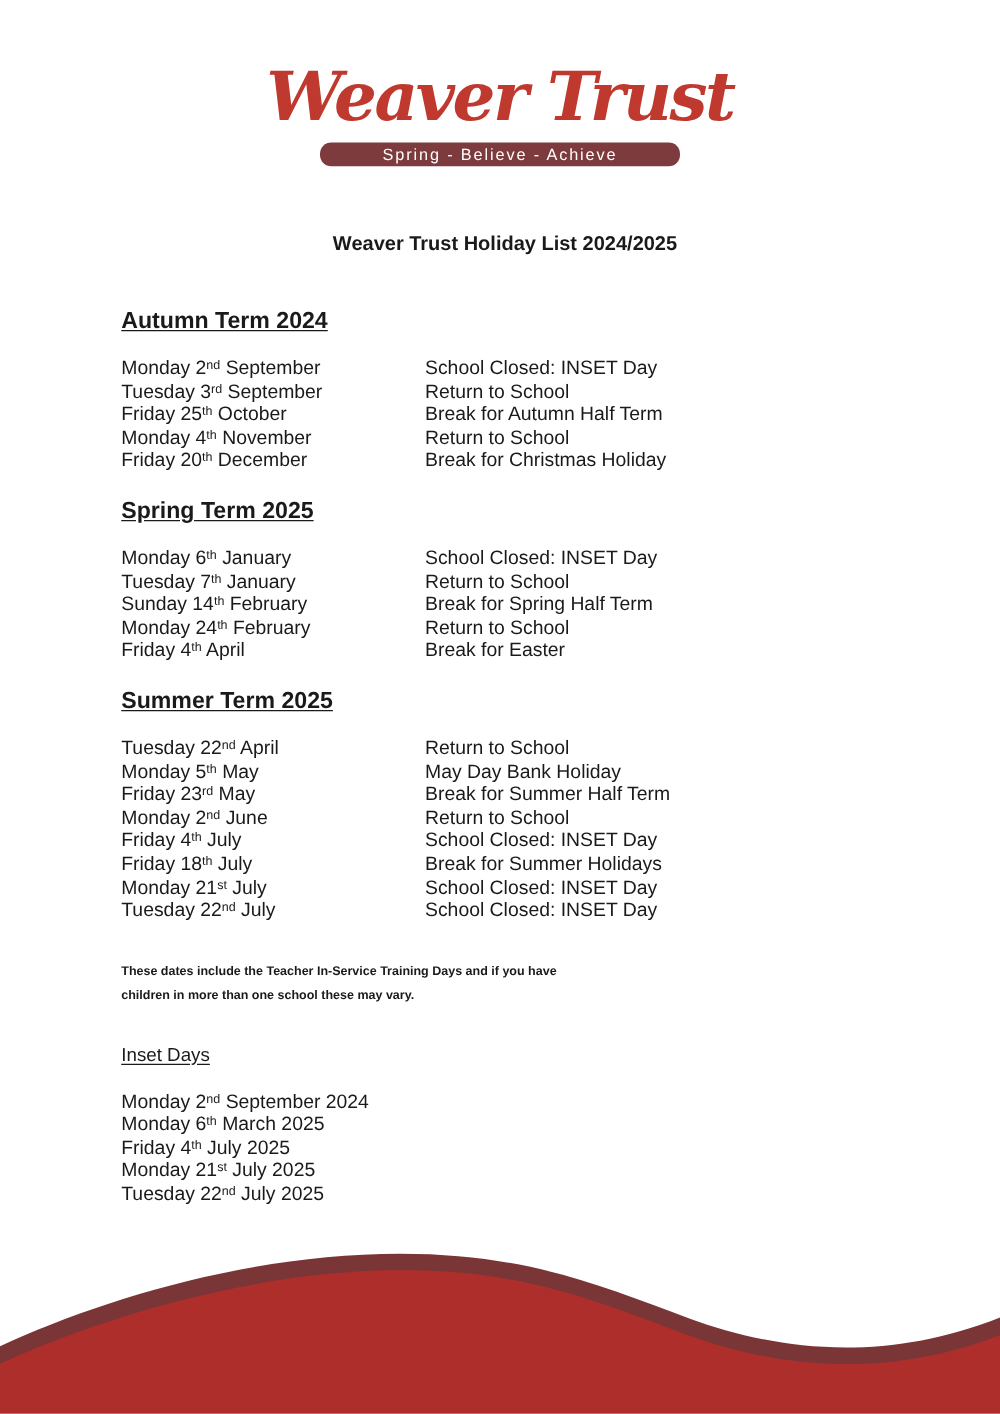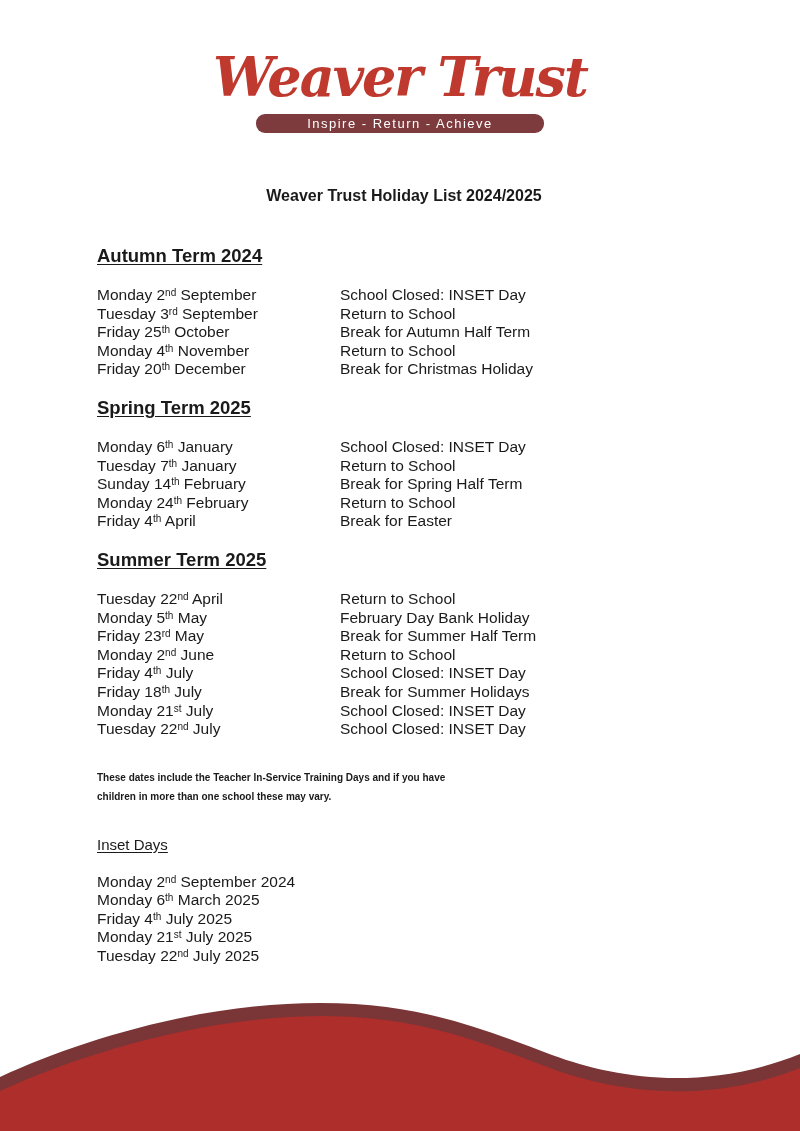--- a/index.html
+++ b/index.html
@@ -61,21 +61,21 @@
   .wave .edge{fill:var(--wave-edge,#7a3537);}
   .wave .body{fill:var(--wave-fill,#ad2e2b);}
 </style>
 </head>
 <body>
 
 <div class="page">
 
   <div class="logo">
     <div class="brand">Weaver Trust</div>
-    <div class="banner">Inspire - Return - Achieve</div>
+    <div class="banner">Spring - Believe - Achieve</div>
   </div>
 
   <div class="doc-title">Weaver Trust Holiday List 2024/2025</div>
 
   <div class="content">
 
     <div class="term-heading">Autumn Term 2024</div>
     <div class="rows">
         <div class="row">
           <span class="date"><span>Monday 2</span><sup class="ord">nd</sup><span> September</span></span>
@@ -124,21 +124,21 @@
       </div>
 
     <div class="term-heading">Summer Term 2025</div>
     <div class="rows">
         <div class="row">
           <span class="date"><span>Tuesday 22</span><sup class="ord">nd</sup><span> April</span></span>
           <span class="event">Return to School</span>
         </div>
         <div class="row">
           <span class="date"><span>Monday 5</span><sup class="ord">th</sup><span> May</span></span>
-          <span class="event">February Day Bank Holiday</span>
+          <span class="event">May Day Bank Holiday</span>
         </div>
         <div class="row">
           <span class="date"><span>Friday 23</span><sup class="ord">rd</sup><span> May</span></span>
           <span class="event">Break for Summer Half Term</span>
         </div>
         <div class="row">
           <span class="date"><span>Monday 2</span><sup class="ord">nd</sup><span> June</span></span>
           <span class="event">Return to School</span>
         </div>
         <div class="row">

